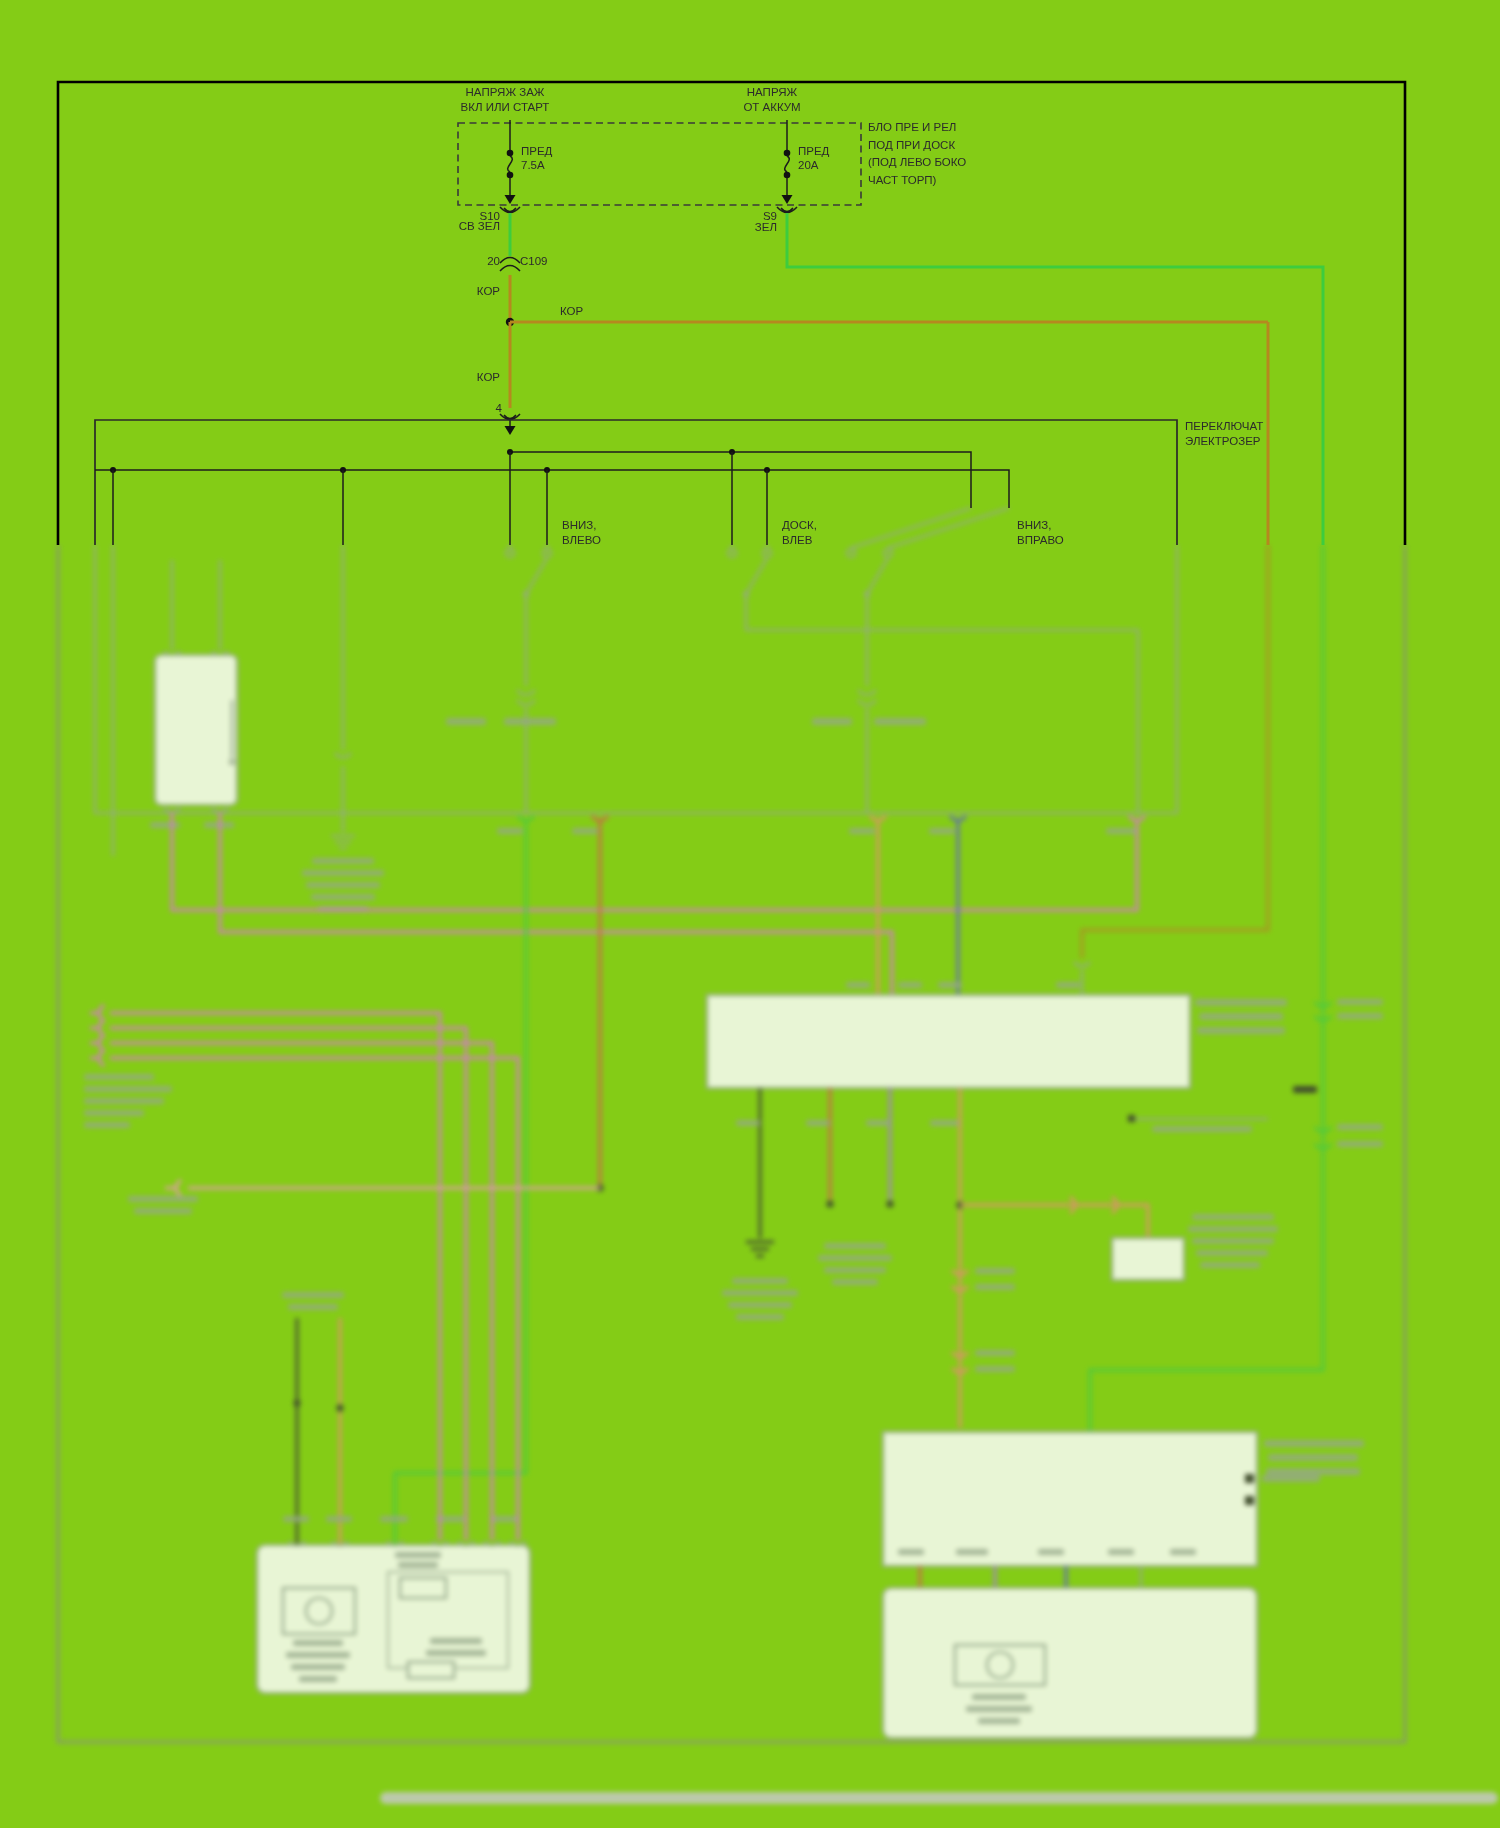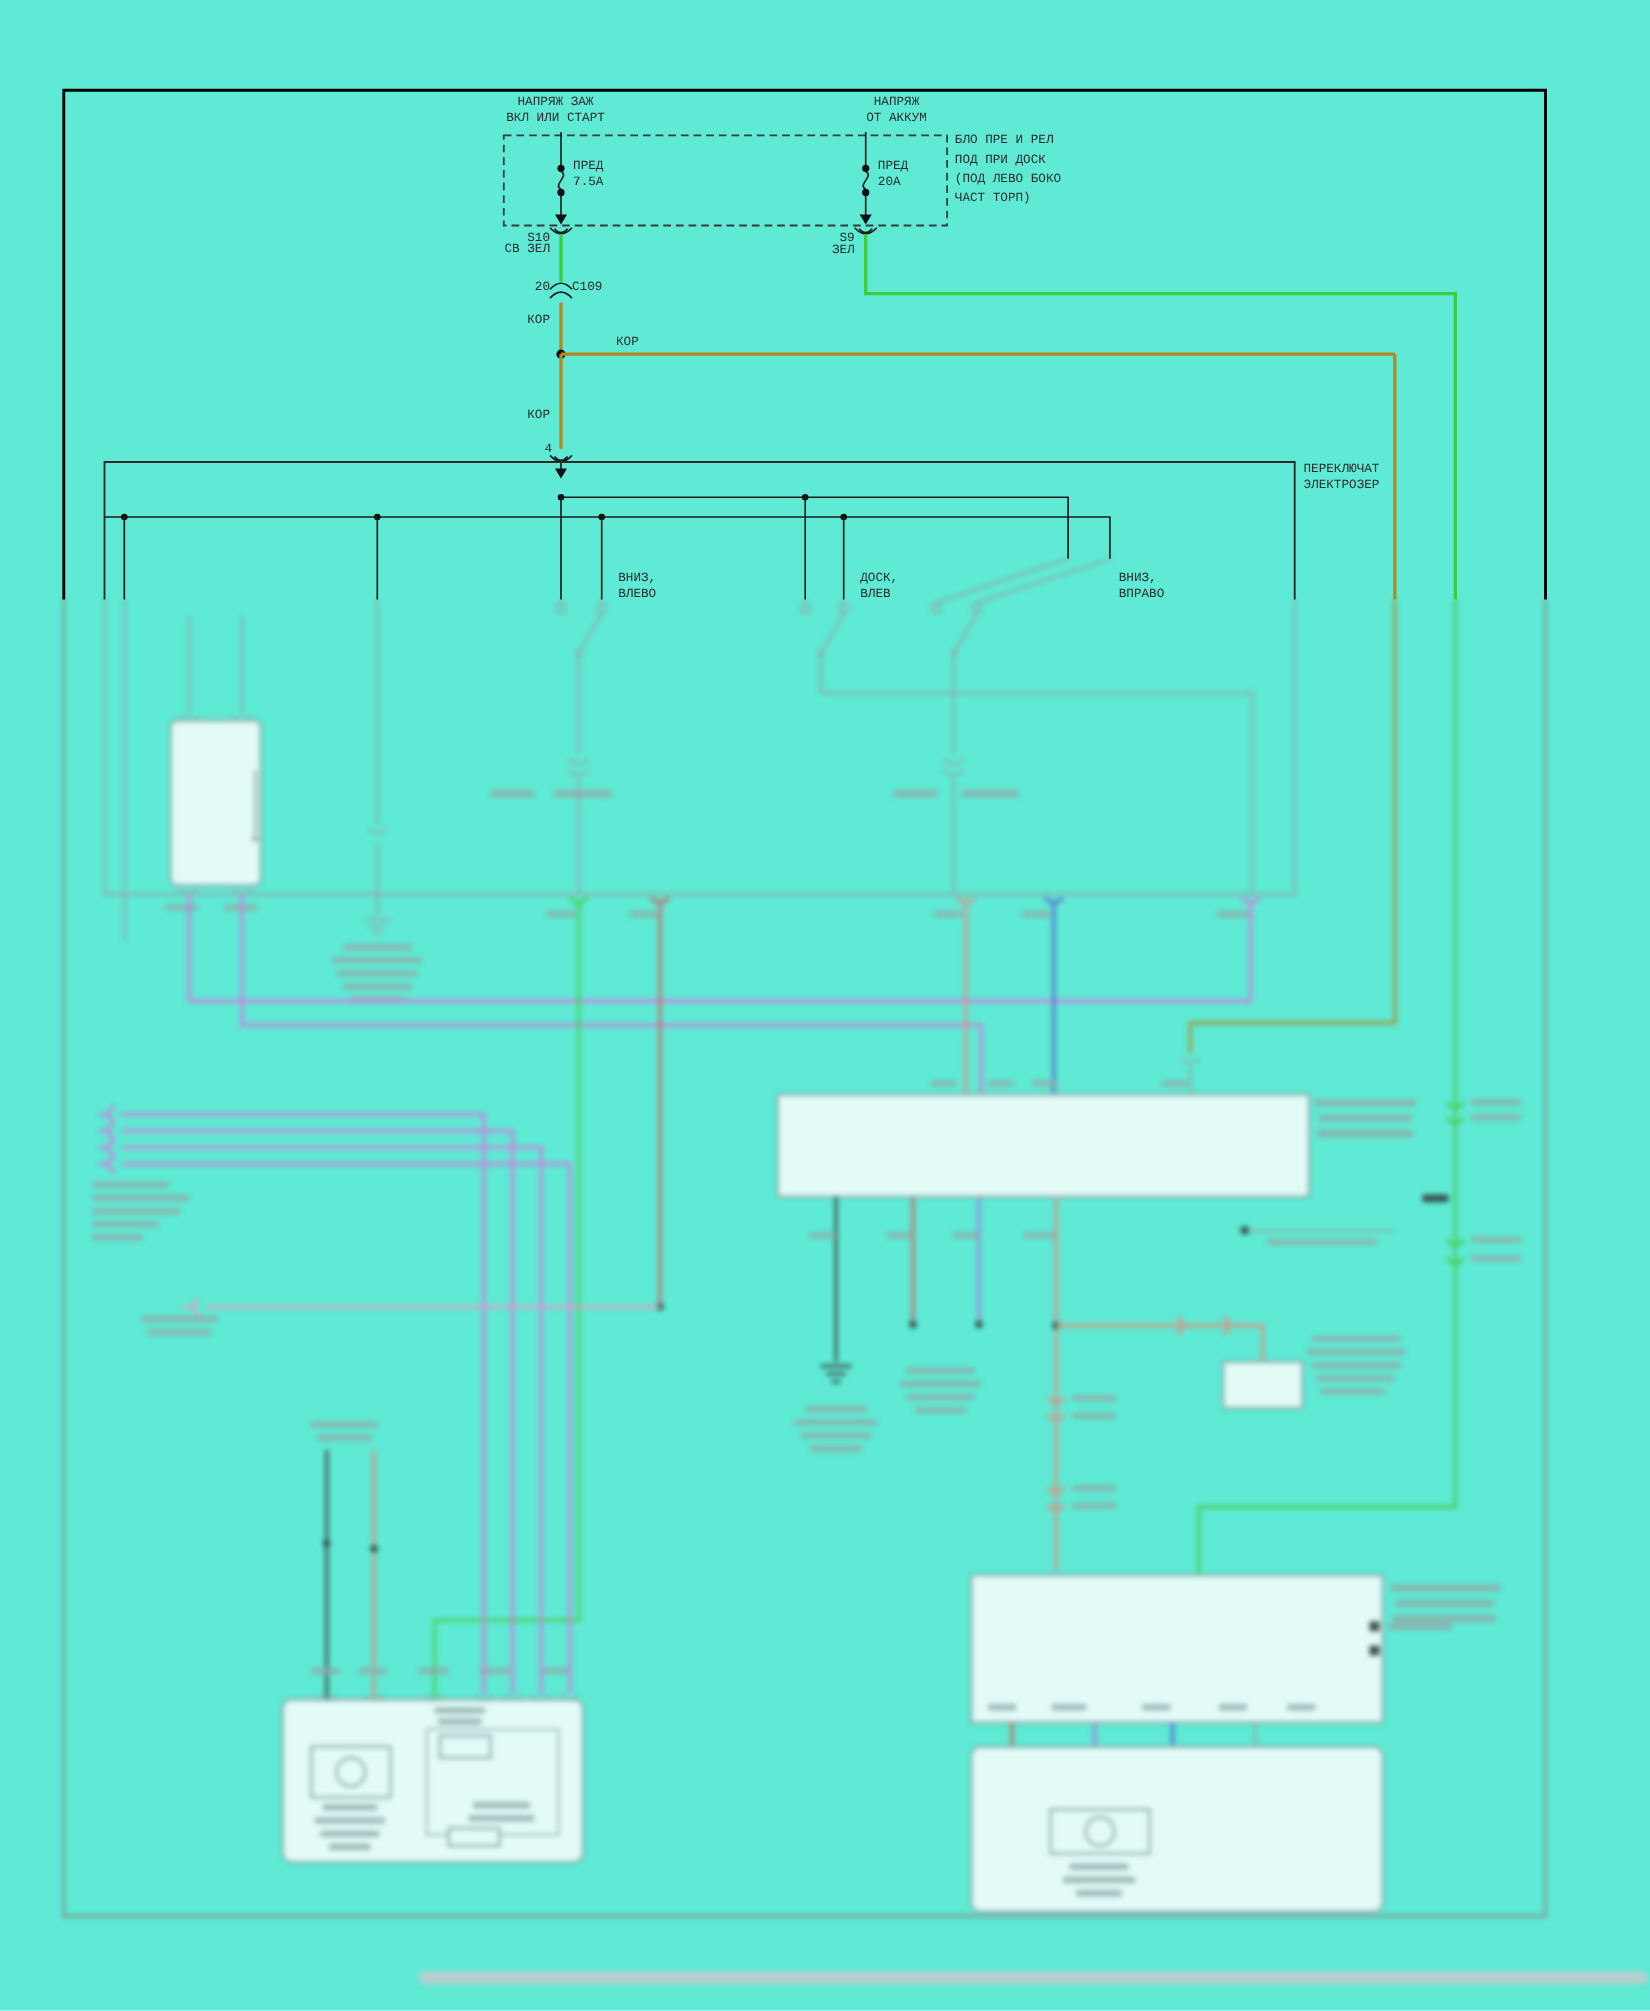--- a/index.html
+++ b/index.html
@@ -1,17 +1,17 @@
 <!DOCTYPE html>
 <html><head>
 <meta charset="utf-8">
 <style>
   html,body{margin:0;padding:0;background:#fff}
-  .page{position:relative;width:1500px;height:1828px;background:#5eead4;overflow:hidden;
-        font-family:Liberation Mono, monospace}
+  .page{position:relative;width:1500px;height:1828px;background:#84cc16;overflow:hidden;
+        font-family:Liberation Sans, sans-serif}
   .layer{position:absolute;left:0;top:0}
   .blurwrap{position:absolute;left:0;top:0;width:1500px;height:1828px;
             filter:blur(2.4px) saturate(.92);opacity:.82}
   .lbl{position:absolute;font-size:11.5px;line-height:15px;color:#2b2b2b;white-space:nowrap}
   .c{transform:translateX(-50%);text-align:center}
   .r{text-align:center}
   
   .blk{stroke:#1c1c1c;stroke-width:1.5;fill:none}
   .bx{stroke:#2a2a2a;stroke-width:1.7;fill:none}
   .bdr{stroke:#000;stroke-width:2.6;fill:none}
@@ -349,21 +349,21 @@
       <circle class="dot" cx="113" cy="470" r="3"></circle>
       <circle class="dot" cx="343" cy="470" r="3"></circle>
       <path class="blk" d="M113,470 V545 M343,470 V545 M510,452 V545 M547,470 V545 M732,452 V545 M767,470 V545"></path>
     </g>
   </svg>
 
   <div class="lbl c" style="left:505px;top:85px">
     <div>НАПРЯЖ ЗАЖ</div>
     <div>ВКЛ ИЛИ СТАРТ</div>
   </div>
-  <div class="lbl c" style="left:815px;top:85px">
+  <div class="lbl c" style="left:772px;top:85px">
     <div>НАПРЯЖ</div>
     <div>ОТ АККУМ</div>
   </div>
   <div class="lbl" style="left:521px;top:145px;line-height:13.5px">
     <div>ПРЕД</div>
     <div>7.5А</div>
   </div>
   <div class="lbl" style="left:798px;top:145px;line-height:13.5px">
     <div>ПРЕД</div>
     <div>20А</div>

